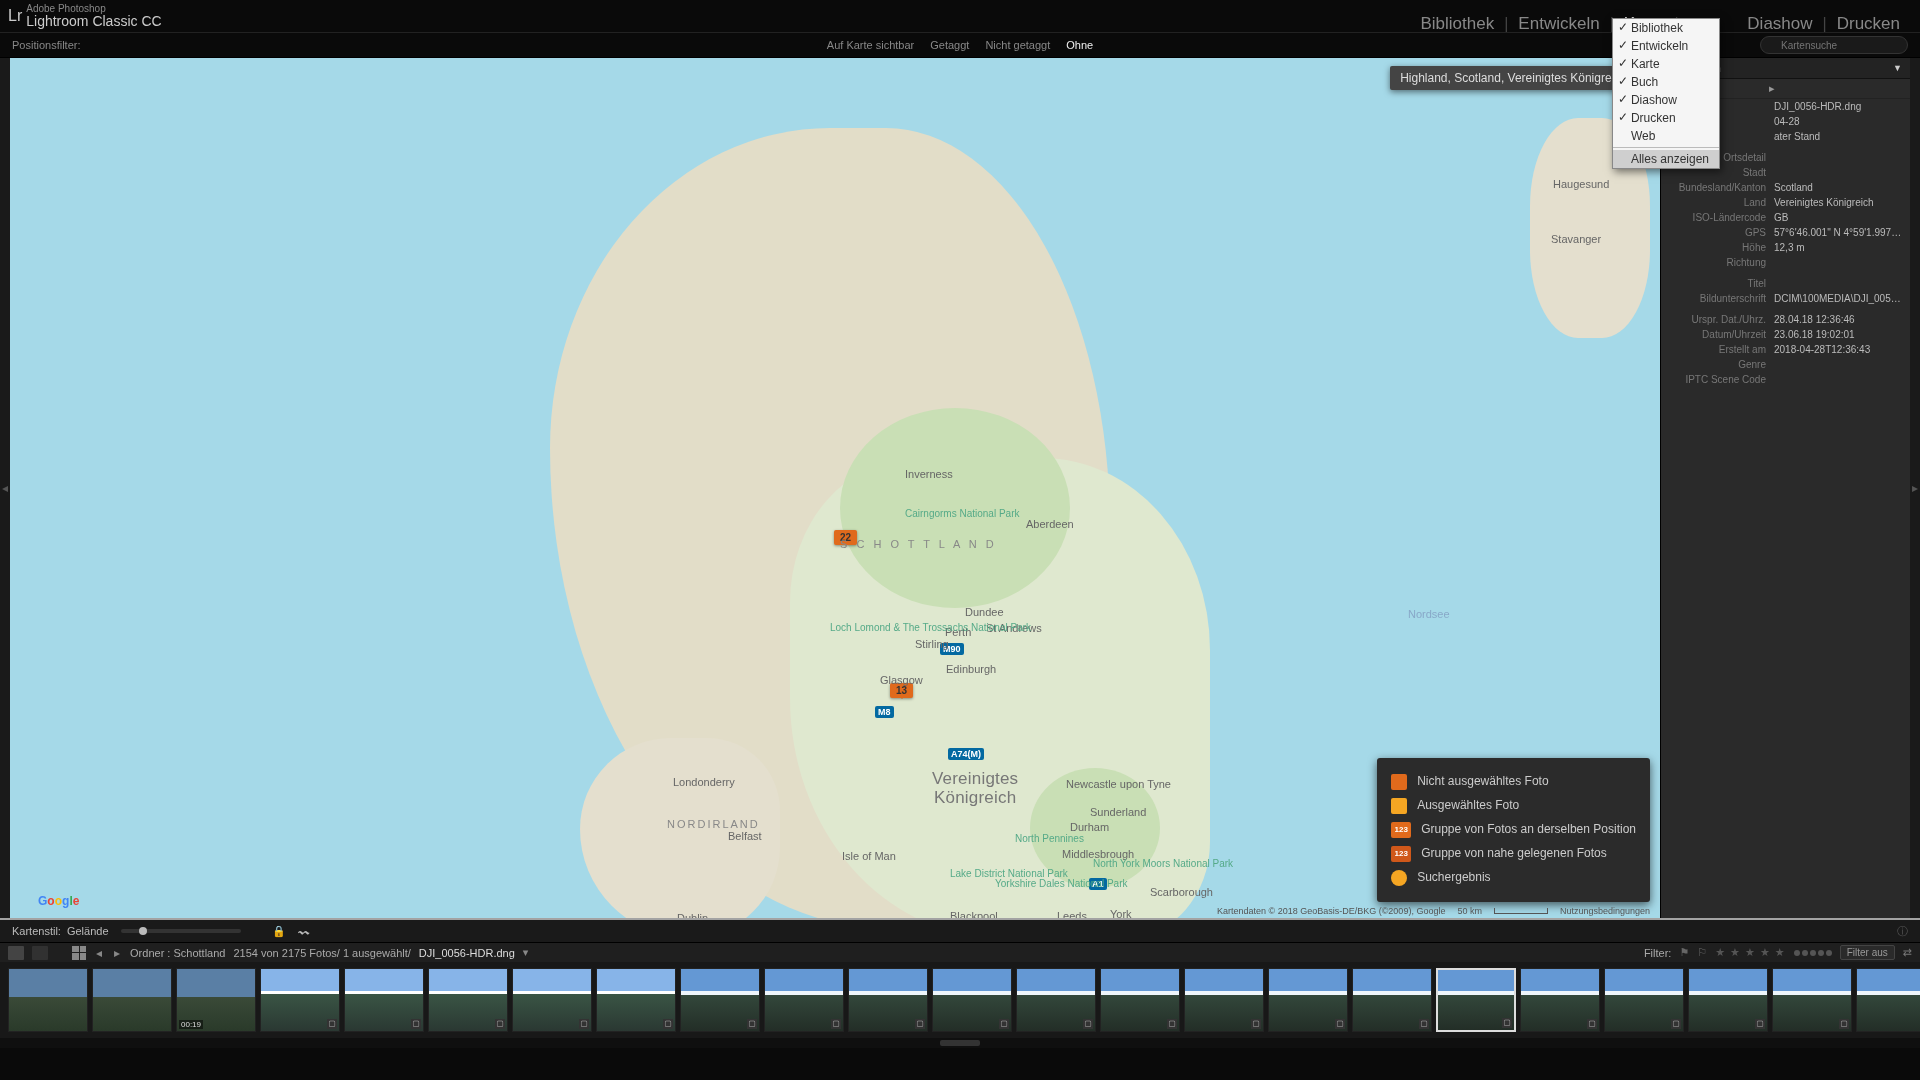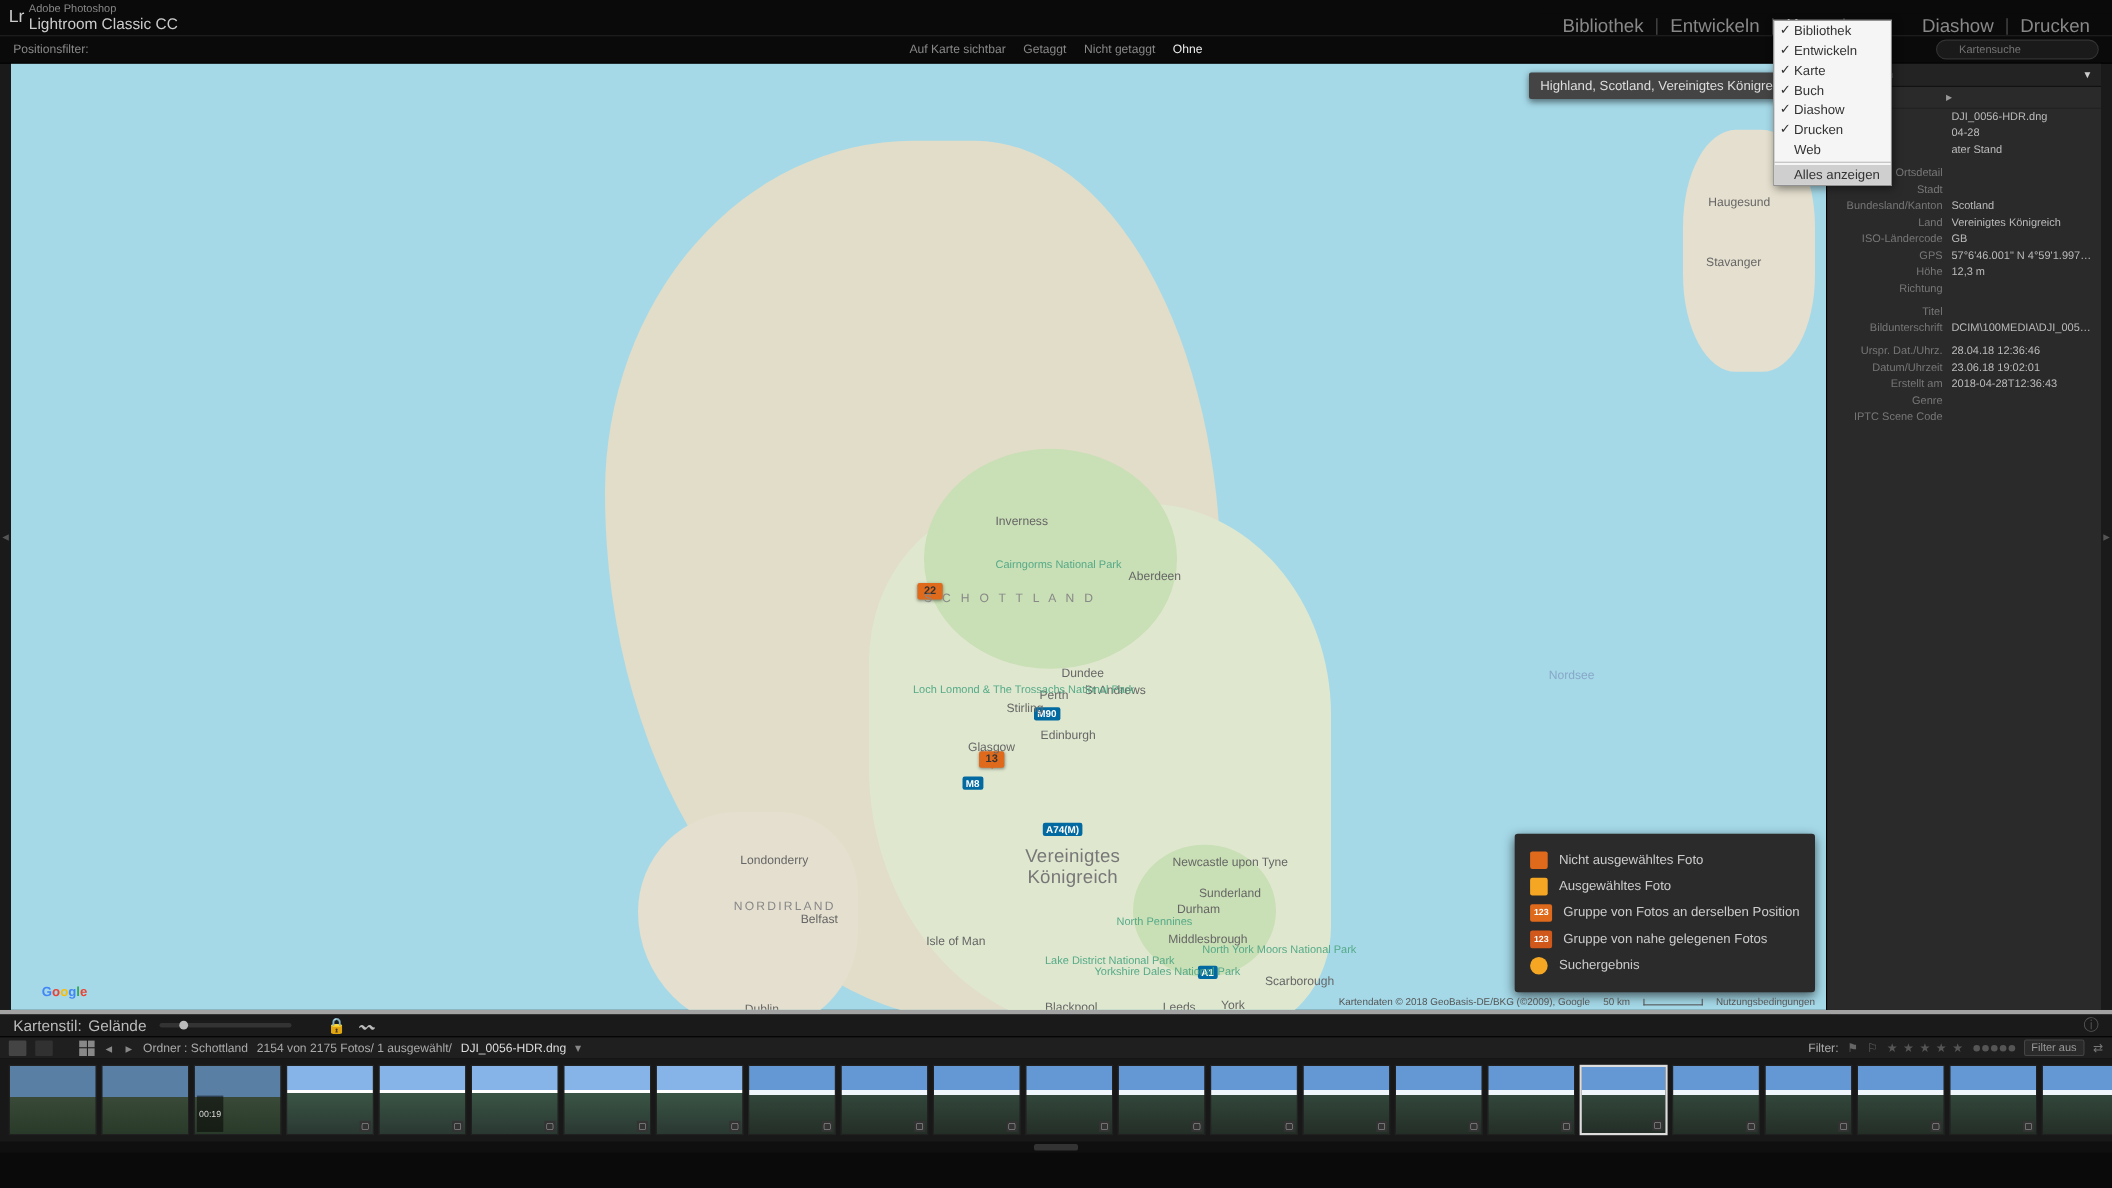--- a/index.html
+++ b/index.html
@@ -56,21 +56,21 @@
 .meta-preset .lbl{flex:0 0 100px;text-align:right;padding-right:8px;color:#777}
 .meta-row{display:flex;padding:2px 8px;font-size:10px}
 .meta-row .lbl{flex:0 0 105px;text-align:right;padding-right:8px;color:#777}
 .meta-row .val{flex:1;color:#bbb;white-space:nowrap;overflow:hidden;text-overflow:ellipsis}
 .meta-section-gap{height:6px}
 .module-menu{position:absolute;top:18px;right:200px;background:#f5f5f5;border:1px solid #888;box-shadow:2px 3px 8px rgba(0,0,0,.5);font-size:12px;color:#333;z-index:100;min-width:100px}
 .module-menu .mi{padding:2px 10px 2px 18px;position:relative}
 .module-menu .mi.checked::before{content:"✓";position:absolute;left:5px;top:1px}
 .module-menu .mi.sel{background:#cfcfcf}
 .module-menu hr{border:none;border-top:1px solid #bbb;margin:2px 0}
-.lower-toolbar{height:24px;background:#1a1a1a;display:flex;align-items:center;padding:0 12px;font-size:14px;color:#bbb;border-top:4px solid #a3a3a3;gap:12px}
+.lower-toolbar{height:24px;background:#1a1a1a;display:flex;align-items:center;padding:0 12px;font-size:11px;color:#bbb;border-top:2px solid #a3a3a3;gap:12px}
 .lower-toolbar .mapstyle{display:flex;align-items:center;gap:6px}
 .lower-toolbar .zoom-slider{width:120px;height:4px;background:#333;border-radius:2px;position:relative}
 .lower-toolbar .zoom-slider .thumb{width:8px;height:8px;background:#bbb;border-radius:50%;position:absolute;top:-2px;left:18px}
 .filmstrip-header{height:20px;background:#1f1f1f;display:flex;align-items:center;padding:0 8px;font-size:11px;color:#aaa;border-top:1px solid #000;gap:8px}
 .fs-icon{width:16px;height:14px;background:#444;border-radius:1px}
 .fs-grid-icon{width:14px;height:14px;display:inline-grid;grid-template-columns:1fr 1fr;gap:1px}
 .fs-grid-icon div{background:#888}
 .fs-arrow{color:#888;padding:0 2px;font-size:12px}
 .fs-path{color:#aaa}
 .fs-right{margin-left:auto;display:flex;align-items:center;gap:8px}
@@ -78,21 +78,21 @@
 .rating-dots .dot{width:6px;height:6px;border-radius:50%;background:#555}
 .stars{color:#555;letter-spacing:1px}
 .flags{color:#666}
 .filter-select{background:#2a2a2a;border:1px solid #444;padding:1px 6px;font-size:10px;color:#999;border-radius:2px}
 .filmstrip{height:76px;background:#181818;display:flex;align-items:center;padding:4px 8px;gap:4px;overflow:hidden}
 .thumb-cell{flex:0 0 80px;height:64px;background:#333;border:1px solid #222;position:relative;background:linear-gradient(to bottom,#5a7fa5 0%,#5a7fa5 45%,#3a4a38 45%,#2a3a2a 100%)}
 .thumb-cell.bright{background:linear-gradient(to bottom,#87b4e8 0%,#87b4e8 35%,#fff 35%,#fff 40%,#3a5545 40%,#2a3832 100%)}
 .thumb-cell.sky{background:linear-gradient(to bottom,#6498d4 0%,#6498d4 35%,#eef5fb 35%,#eef5fb 42%,#33473b 42%,#232e27 100%)}
 .thumb-cell.selected{border:2px solid #ddd}
 .thumb-badge{position:absolute;bottom:2px;right:2px;width:10px;height:10px;background:#333;color:#aaa;font-size:8px;text-align:center}
-.thumb-time{position:absolute;bottom:2px;left:2px;font-size:8px;color:#ddd;background:rgba(0,0,0,.5);padding:12px 2px}
+.thumb-time{position:absolute;bottom:2px;left:2px;font-size:8px;color:#ddd;background:rgba(0,0,0,.5);padding:0 2px}
 .filmstrip-scroll{height:10px;background:#0f0f0f;position:relative}
 .filmstrip-scroll .handle{position:absolute;left:50%;width:40px;height:6px;background:#333;top:2px;border-radius:2px;margin-left:-20px}
 </style>
 </head>
 <body>
 
 <div class="titlebar">
   <div class="lr-logo">Lr</div>
   <div class="lr-title-wrap">
     <div class="lr-adobe">Adobe Photoshop</div>

